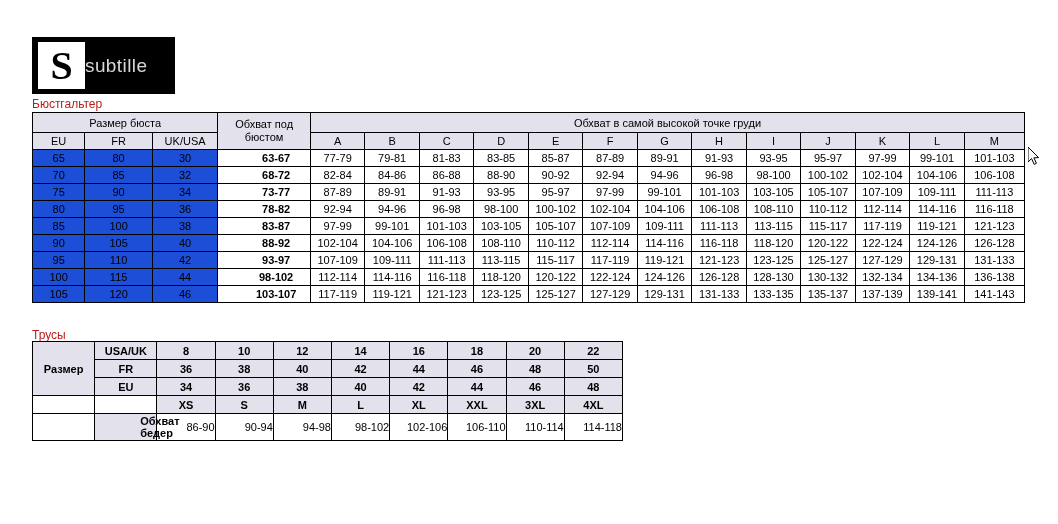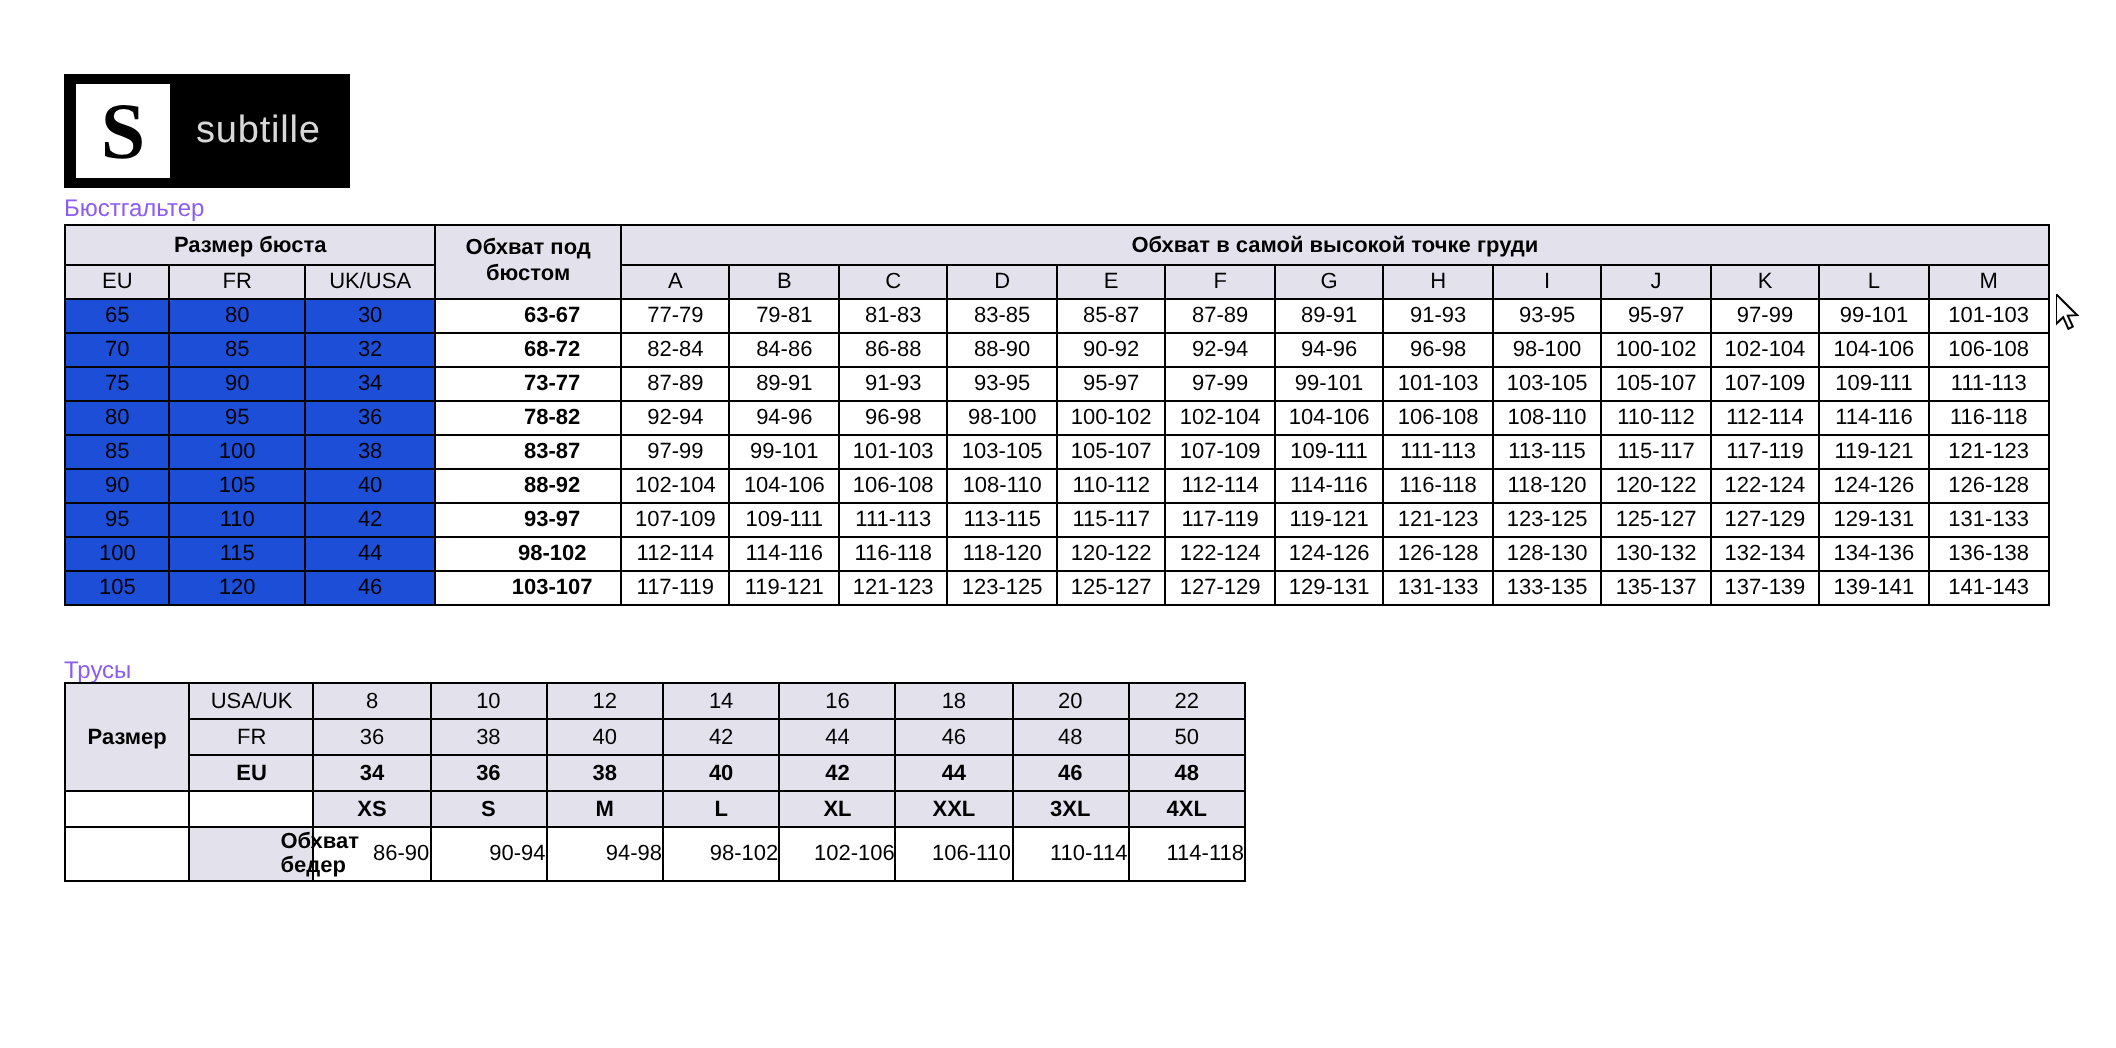--- a/index.html
+++ b/index.html
@@ -37,30 +37,30 @@
     justify-content: center;
     font-family: "Liberation Serif", serif;
     font-size: 40px;
     font-weight: bold;
     color: #000000;
     line-height: 1;
   }
   .logo-text {
     color: #d8d8d8;
     font-size: 19px;
-    margin-left: 13px;
+    margin-left: 0;
     letter-spacing: 0.4px;
     font-family: "Liberation Sans", sans-serif;
   }
 
   
   .caption {
     position: absolute;
     font-size: 12px;
-    color: #8b5cf6;
+    color: #b91c1c;
   }
   #caption-bra { left: 32px; top: 97px; }
   #caption-panties { left: 32px; top: 328px; }
 
   
   table {
     border-collapse: collapse;
     table-layout: fixed;
     font-size: 11px;
   }
@@ -77,21 +77,21 @@
 
   
   #bra-table {
     position: absolute;
     left: 32px;
     top: 112px;
     width: 993px;
   }
   #bra-table .hdr {
     background: #e3e1ec;
-    font-weight: bold;
+    font-weight: normal;
     height: 19px;
   }
   #bra-table .lbl {
     background: #e3e1ec;
     height: 16px;
   }
   #bra-table .sz {
     background: #1d4ed8;
     height: 16px;
   }
@@ -109,20 +109,21 @@
     position: absolute;
     left: 32px;
     top: 341px;
     width: 591px;
   }
   #panties-table td {
     height: 17px;
   }
   #panties-table .lavender {
     background: #e3e1ec;
+    font-weight: bold;
   }
   #panties-table .rowlabel {
     background: #e3e1ec;
     font-weight: bold;
   }
   #panties-table .bold {
     font-weight: bold;
   }
   #panties-table .left-pad {
     text-align: right;

